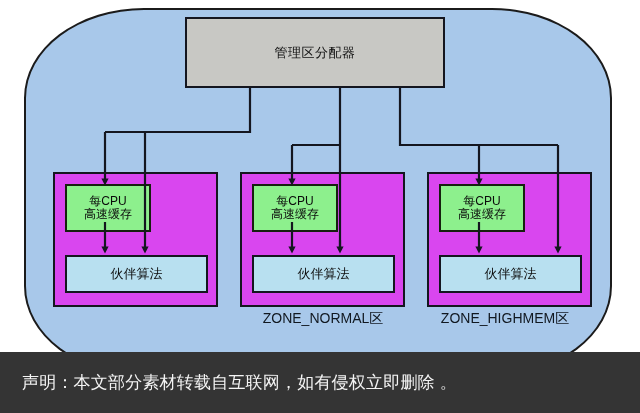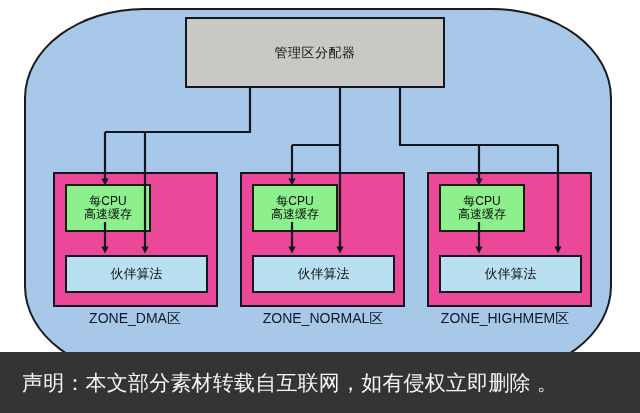--- a/index.html
+++ b/index.html
@@ -54,21 +54,21 @@
     color: #101010;
     letter-spacing: 0.5px;
   }
 
   
   .zone-box {
     position: absolute;
     top: 172px;
     width: 165px;
     height: 135px;
-    background: #ec4899;
+    background: #d946ef;
     border: 2px solid #14161f;
     box-sizing: border-box;
     z-index: 5;
   }
   #zone-dma   { left: 53px; }
   #zone-normal{ left: 240px; }
   #zone-high  { left: 427px; }
 
   
   .cache-box {
@@ -143,21 +143,21 @@
     bottom: 0;
     width: 640px;
     height: 61px;
     background: #343434;
     z-index: 20;
     display: flex;
     align-items: center;
   }
   #banner-text {
     margin-left: 22px;
-    font-size: 21px;
+    font-size: 17px;
     color: #f4f4f4;
     letter-spacing: 0.2px;
     white-space: nowrap;
   }
   #watermark {
     position: absolute;
     right: 8px;
     top: 50%;
     transform: translateY(-50%);
     font-size: 17px;
@@ -205,21 +205,20 @@
   <div class="zone-box" id="zone-high">
     <div class="cache-box">
       <span class="boxlabel">每CPU</span>
       <span class="boxlabel">高速缓存</span>
     </div>
     <div class="buddy-box">
       <span class="boxlabel">伙伴算法</span>
     </div>
   </div>
 
-  <div class="zone-caption" id="caption-dma">ZONE_DMA区</div>
   <div class="zone-caption" id="caption-normal">ZONE_NORMAL区</div>
   <div class="zone-caption" id="caption-high">ZONE_HIGHMEM区</div>
 
   <svg id="connectors" viewBox="0 0 640 413" xmlns="http://www.w3.org/2000/svg">
     <defs>
       <marker id="arrowhead" markerWidth="9" markerHeight="9" refX="4.2" refY="4.2" orient="auto" markerUnits="userSpaceOnUse">
         <path d="M0.6,0.6 L7.8,4.2 L0.6,7.8 Z" fill="#14161f"></path>
       </marker>
     </defs>
 

